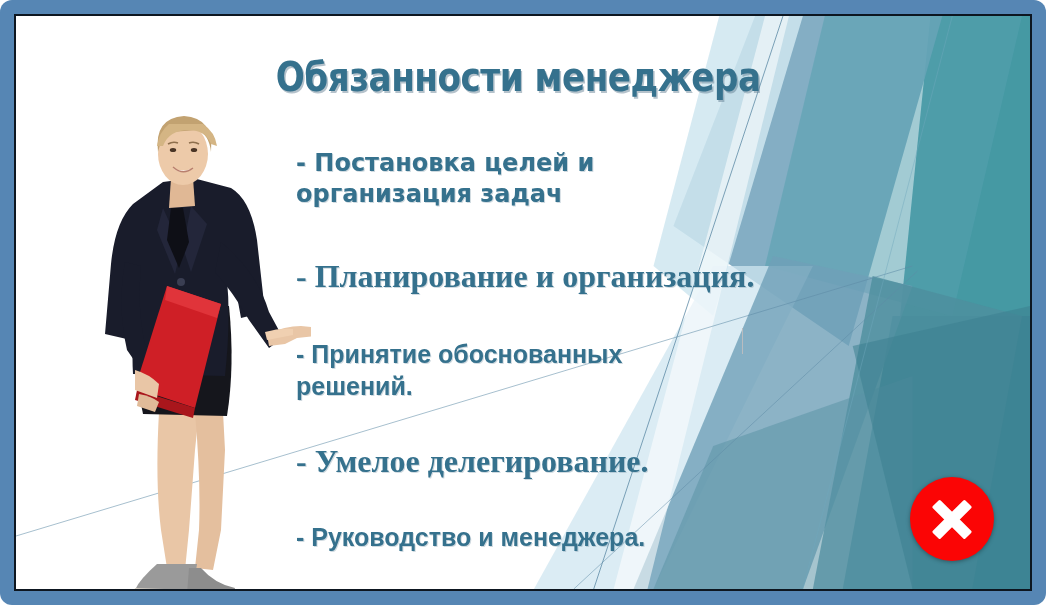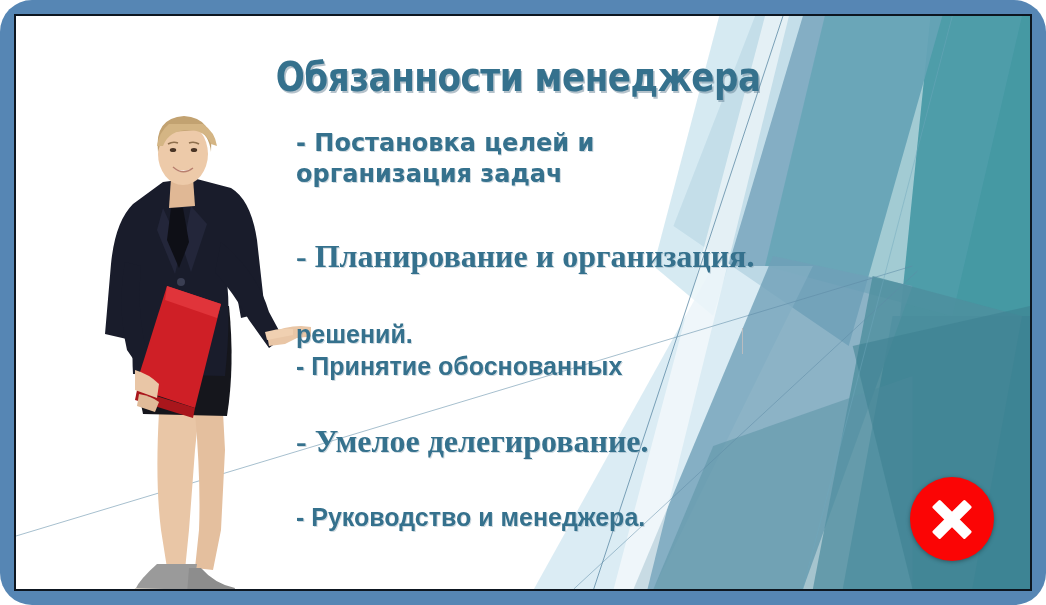--- a/index.html
+++ b/index.html
@@ -7,21 +7,21 @@
     width:1046px; height:605px; overflow:hidden;
     background:#ffffff;
     font-family:"Liberation Sans", sans-serif;
   }
 
   
   .slide-frame{
     position:relative;
     width:1046px; height:605px;
     background:#5686b4;
-    border-radius:32px;
+    border-radius:12px;
     overflow:hidden;
   }
   .slide-inner{
     position:absolute;
     left:14px; top:14px; right:14px; bottom:14px;
     background:#ffffff;
     border:2px solid #0d1620;
     overflow:hidden;
   }
 
@@ -45,21 +45,21 @@
     color:#35718d;
     text-shadow:1.5px 1.5px 0 rgba(90,120,140,.45);
     white-space:nowrap;
     transform:scaleX(.95);
     transform-origin:center;
   }
 
   
   .bullets{
     position:absolute;
-    left:280px; top:112px;
+    left:280px; top:132px;
     width:470px;
   }
   .bullet{
     color:#35718d;
     font-weight:700;
     line-height:1.30;
     text-shadow:1px 1px 0 rgba(120,150,165,.35);
   }
   .bullet.sans{
     font-family:"DejaVu Sans","Liberation Sans",sans-serif;
@@ -209,22 +209,22 @@
     </div>
 
     <div class="slide-title">Обязанности менеджера</div>
 
     <div class="bullets">
       <div class="bullet sans b1">- Постановка целей и</div>
       <div class="bullet sans">организация задач</div>
       <div class="gap-a"></div>
       <div class="bullet serif">- Планирование и организация.</div>
       <div class="gap-b"></div>
+      <div class="bullet sans2">- Принятие обоснованных</div>
       <div class="bullet sans2">решений.</div>
-      <div class="bullet sans2">- Принятие обоснованных</div>
       <div class="gap-c"></div>
       <div class="bullet serif">- Умелое делегирование.</div>
       <div class="gap-d"></div>
       <div class="bullet sans2">- Руководство и менеджера.</div>
     </div>
 
     <div class="caret"></div>
 
     <button class="close-btn" title="Close">
       <span class="x-glyph">

